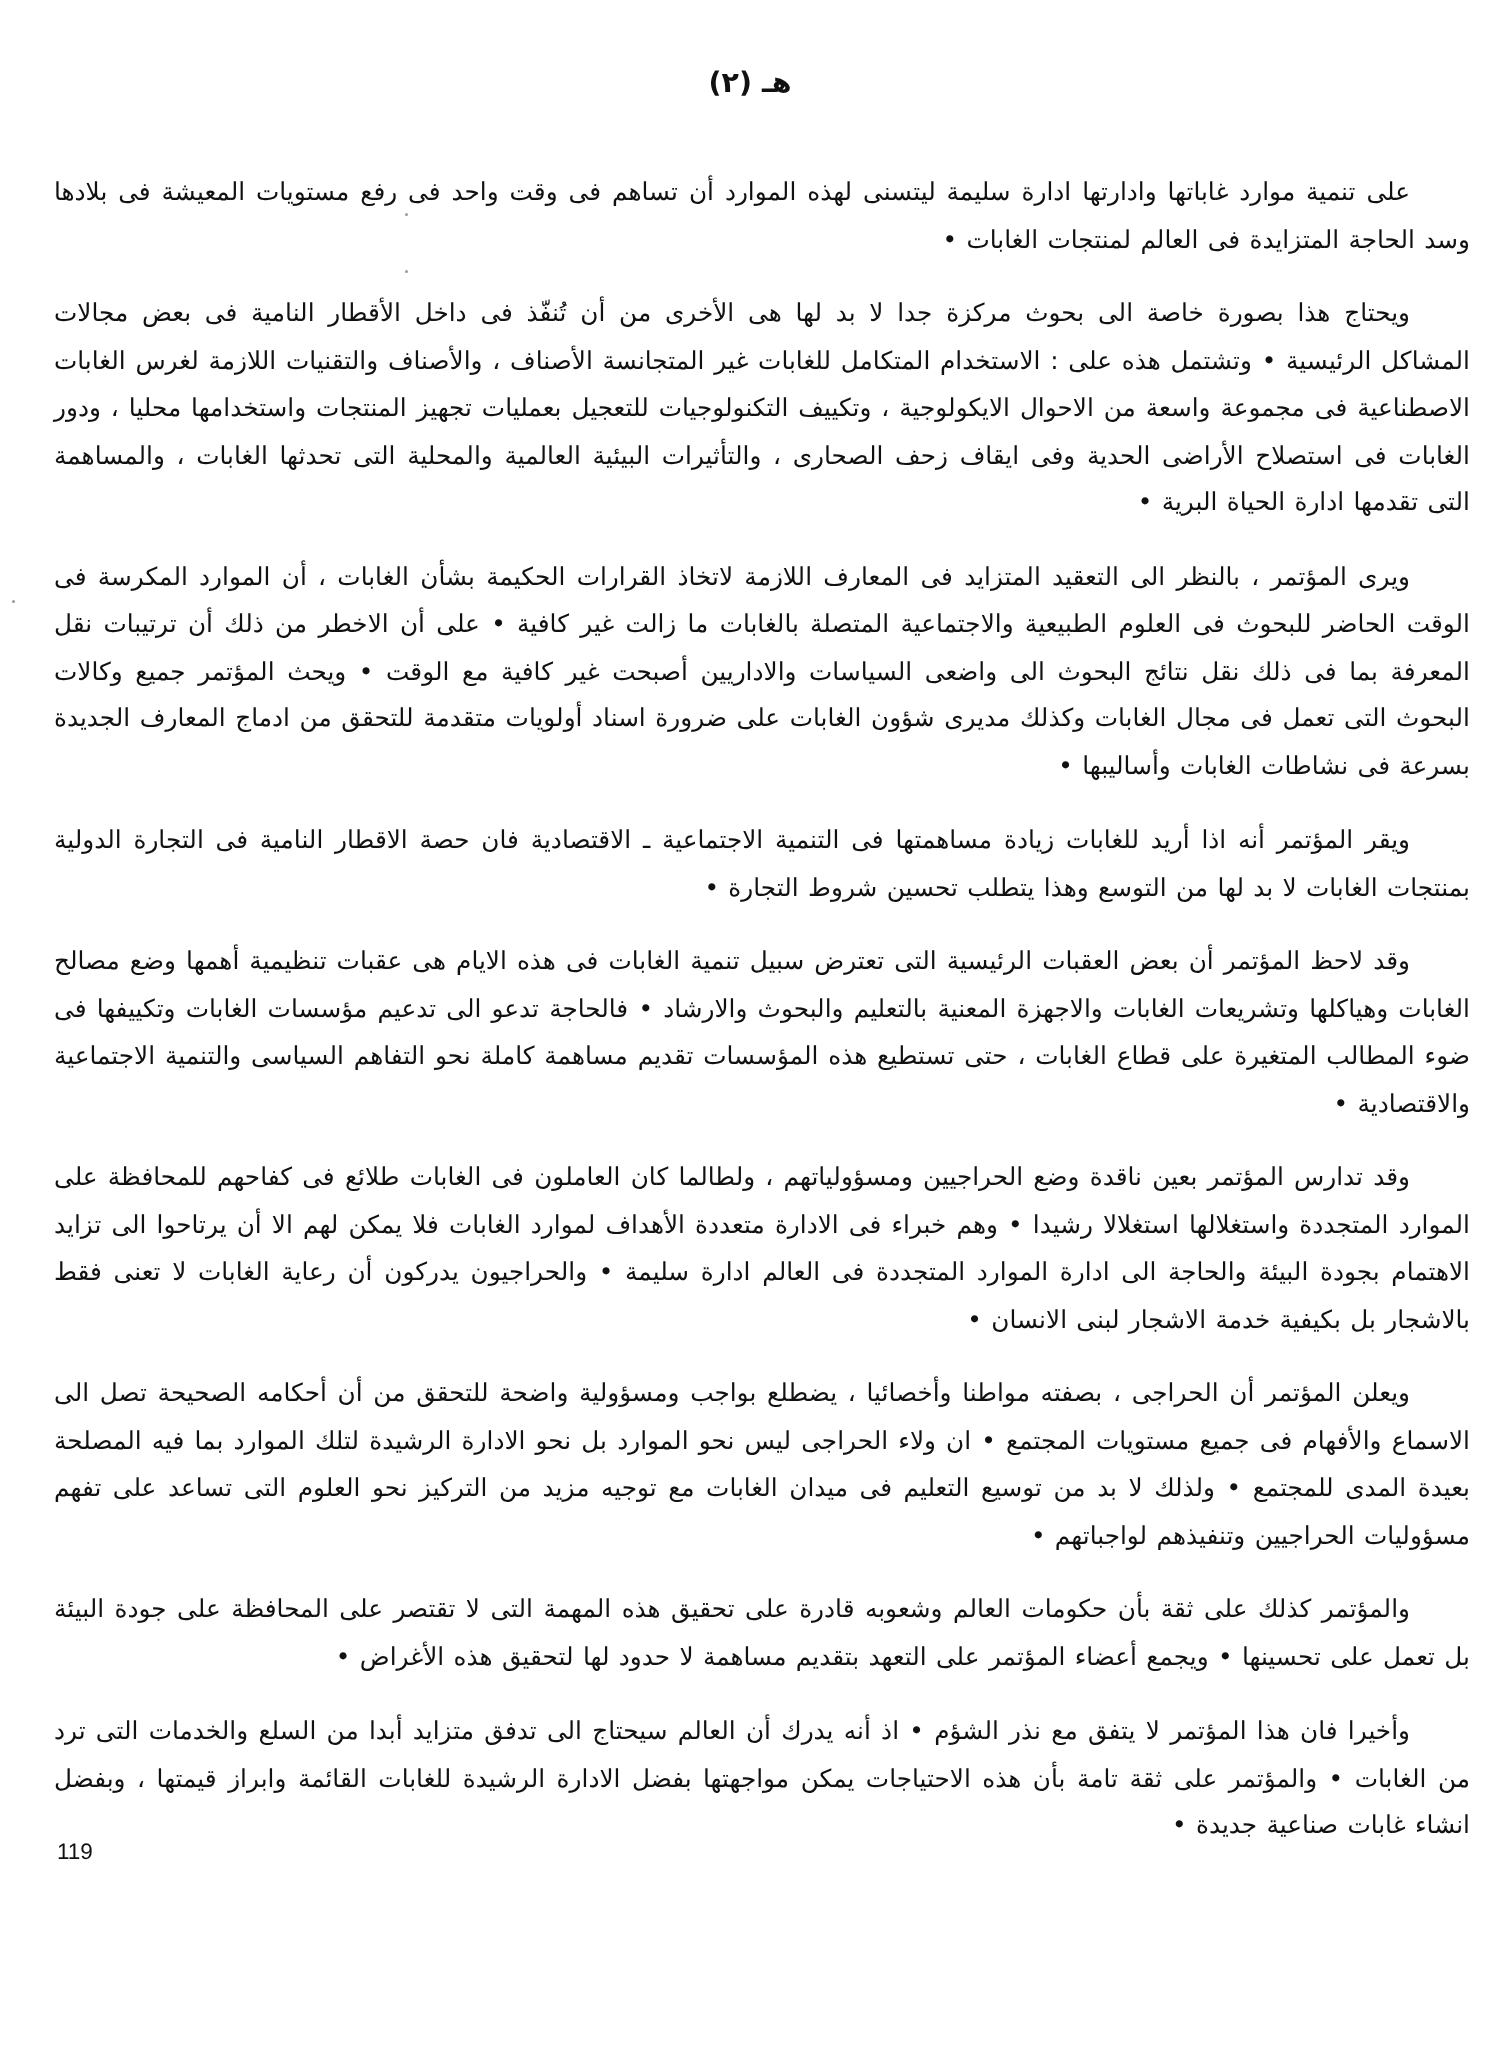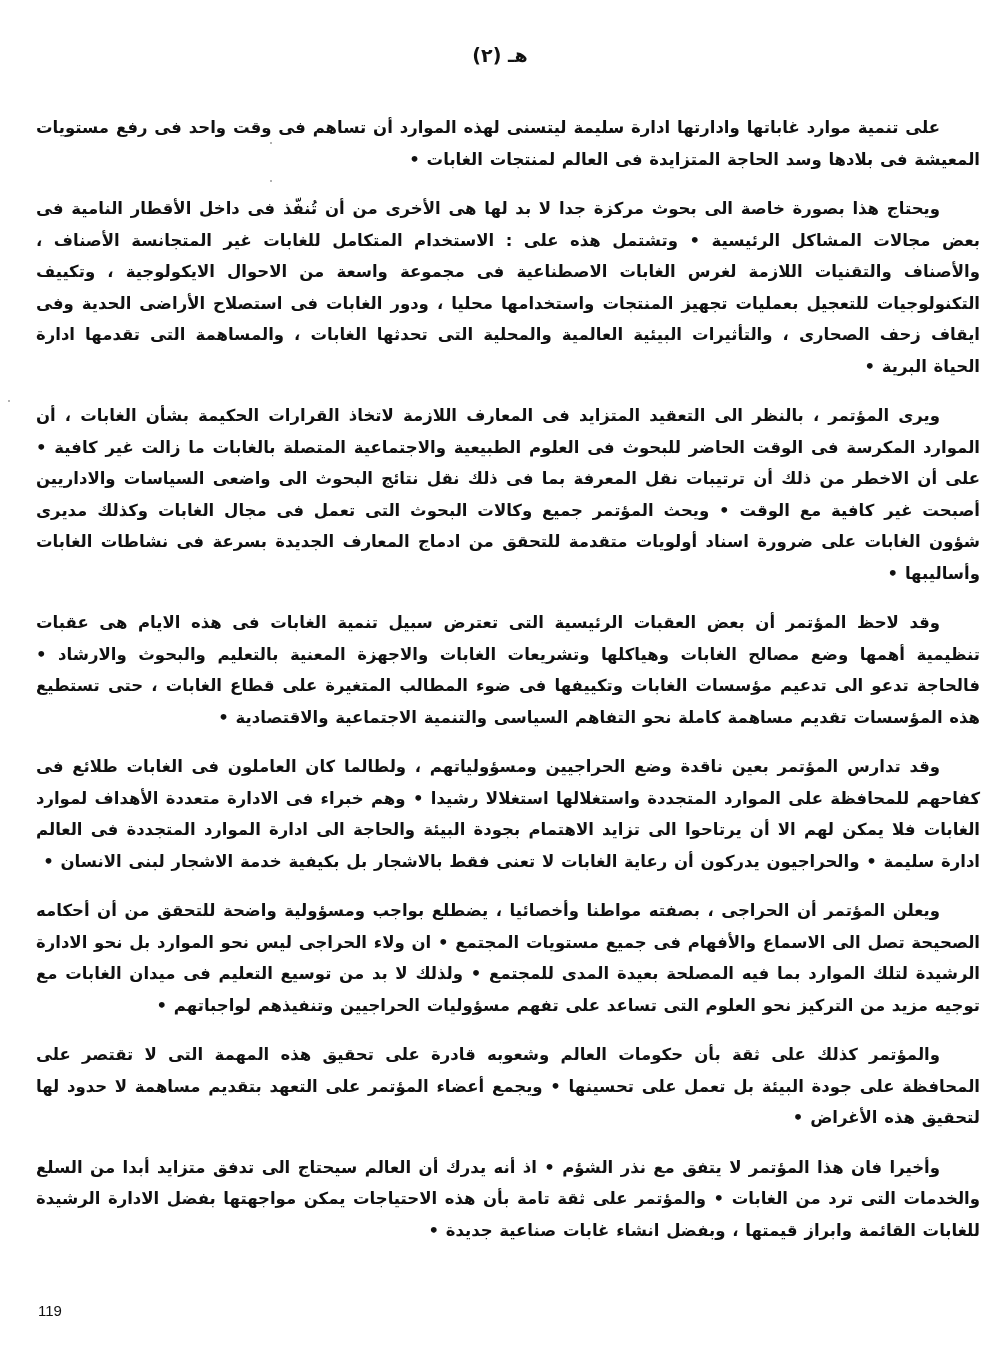--- a/index.html
+++ b/index.html
@@ -36,28 +36,28 @@
     top: 112px;
     left: 36px;
     width: 944px;
     direction: rtl;
     text-align: justify;
     text-align-last: right;
   }
   .para {
     margin: 0 0 18px 0;
     font-size: 16.5px;
-    font-weight: bold;
+    font-weight: normal;
     line-height: 31.5px;
     text-indent: 40px;
     word-spacing: 1px;
   }
   .page-number {
     position: absolute;
-    top: 1302px;
+    top: 1226px;
     left: 38px;
     font-size: 15px;
     font-family: "Liberation Sans", sans-serif;
     direction: ltr;
   }
   .speck {
     position: absolute;
     width: 2px; height: 2px;
     background: #999;
     border-radius: 1px;
@@ -67,20 +67,21 @@
 <body>
 
 <div class="page">
 
   <div class="header">هـ (٢)</div>
 
   <div class="body-text">
     <p class="para">على تنمية موارد غاباتها وادارتها ادارة سليمة ليتسنى لهذه الموارد أن تساهم فى وقت واحد فى رفع مستويات المعيشة فى بلادها وسد الحاجة المتزايدة فى العالم لمنتجات الغابات •</p>
     <p class="para">ويحتاج هذا بصورة خاصة الى بحوث مركزة جدا لا بد لها هى الأخرى من أن تُنفّذ فى داخل الأقطار النامية فى بعض مجالات المشاكل الرئيسية • وتشتمل هذه على : الاستخدام المتكامل للغابات غير المتجانسة الأصناف ، والأصناف والتقنيات اللازمة لغرس الغابات الاصطناعية فى مجموعة واسعة من الاحوال الايكولوجية ، وتكييف التكنولوجيات للتعجيل بعمليات تجهيز المنتجات واستخدامها محليا ، ودور الغابات فى استصلاح الأراضى الحدية وفى ايقاف زحف الصحارى ، والتأثيرات البيئية العالمية والمحلية التى تحدثها الغابات ، والمساهمة التى تقدمها ادارة الحياة البرية •</p>
     <p class="para">ويرى المؤتمر ، بالنظر الى التعقيد المتزايد فى المعارف اللازمة لاتخاذ القرارات الحكيمة بشأن الغابات ، أن الموارد المكرسة فى الوقت الحاضر للبحوث فى العلوم الطبيعية والاجتماعية المتصلة بالغابات ما زالت غير كافية • على أن الاخطر من ذلك أن ترتيبات نقل المعرفة بما فى ذلك نقل نتائج البحوث الى واضعى السياسات والاداريين أصبحت غير كافية مع الوقت • ويحث المؤتمر جميع وكالات البحوث التى تعمل فى مجال الغابات وكذلك مديرى شؤون الغابات على ضرورة اسناد أولويات متقدمة للتحقق من ادماج المعارف الجديدة بسرعة فى نشاطات الغابات وأساليبها •</p>
+    <p class="para">ويقر المؤتمر أنه اذا أريد للغابات زيادة مساهمتها فى التنمية الاجتماعية ـ الاقتصادية فان حصة الاقطار النامية فى التجارة الدولية بمنتجات الغابات لا بد لها من التوسع وهذا يتطلب تحسين شروط التجارة •</p>
     <p class="para">وقد لاحظ المؤتمر أن بعض العقبات الرئيسية التى تعترض سبيل تنمية الغابات فى هذه الايام هى عقبات تنظيمية أهمها وضع مصالح الغابات وهياكلها وتشريعات الغابات والاجهزة المعنية بالتعليم والبحوث والارشاد • فالحاجة تدعو الى تدعيم مؤسسات الغابات وتكييفها فى ضوء المطالب المتغيرة على قطاع الغابات ، حتى تستطيع هذه المؤسسات تقديم مساهمة كاملة نحو التفاهم السياسى والتنمية الاجتماعية والاقتصادية •</p>
     <p class="para">وقد تدارس المؤتمر بعين ناقدة وضع الحراجيين ومسؤولياتهم ، ولطالما كان العاملون فى الغابات طلائع فى كفاحهم للمحافظة على الموارد المتجددة واستغلالها استغلالا رشيدا • وهم خبراء فى الادارة متعددة الأهداف لموارد الغابات فلا يمكن لهم الا أن يرتاحوا الى تزايد الاهتمام بجودة البيئة والحاجة الى ادارة الموارد المتجددة فى العالم ادارة سليمة • والحراجيون يدركون أن رعاية الغابات لا تعنى فقط بالاشجار بل بكيفية خدمة الاشجار لبنى الانسان •</p>
     <p class="para">ويعلن المؤتمر أن الحراجى ، بصفته مواطنا وأخصائيا ، يضطلع بواجب ومسؤولية واضحة للتحقق من أن أحكامه الصحيحة تصل الى الاسماع والأفهام فى جميع مستويات المجتمع • ان ولاء الحراجى ليس نحو الموارد بل نحو الادارة الرشيدة لتلك الموارد بما فيه المصلحة بعيدة المدى للمجتمع • ولذلك لا بد من توسيع التعليم فى ميدان الغابات مع توجيه مزيد من التركيز نحو العلوم التى تساعد على تفهم مسؤوليات الحراجيين وتنفيذهم لواجباتهم •</p>
     <p class="para">والمؤتمر كذلك على ثقة بأن حكومات العالم وشعوبه قادرة على تحقيق هذه المهمة التى لا تقتصر على المحافظة على جودة البيئة بل تعمل على تحسينها • ويجمع أعضاء المؤتمر على التعهد بتقديم مساهمة لا حدود لها لتحقيق هذه الأغراض •</p>
     <p class="para">وأخيرا فان هذا المؤتمر لا يتفق مع نذر الشؤم • اذ أنه يدرك أن العالم سيحتاج الى تدفق متزايد أبدا من السلع والخدمات التى ترد من الغابات • والمؤتمر على ثقة تامة بأن هذه الاحتياجات يمكن مواجهتها بفضل الادارة الرشيدة للغابات القائمة وابراز قيمتها ، وبفضل انشاء غابات صناعية جديدة •</p>
   </div>
 
   <div class="page-number">119</div>
 
   <span class="speck" style="left:8px;top:400px"></span>

